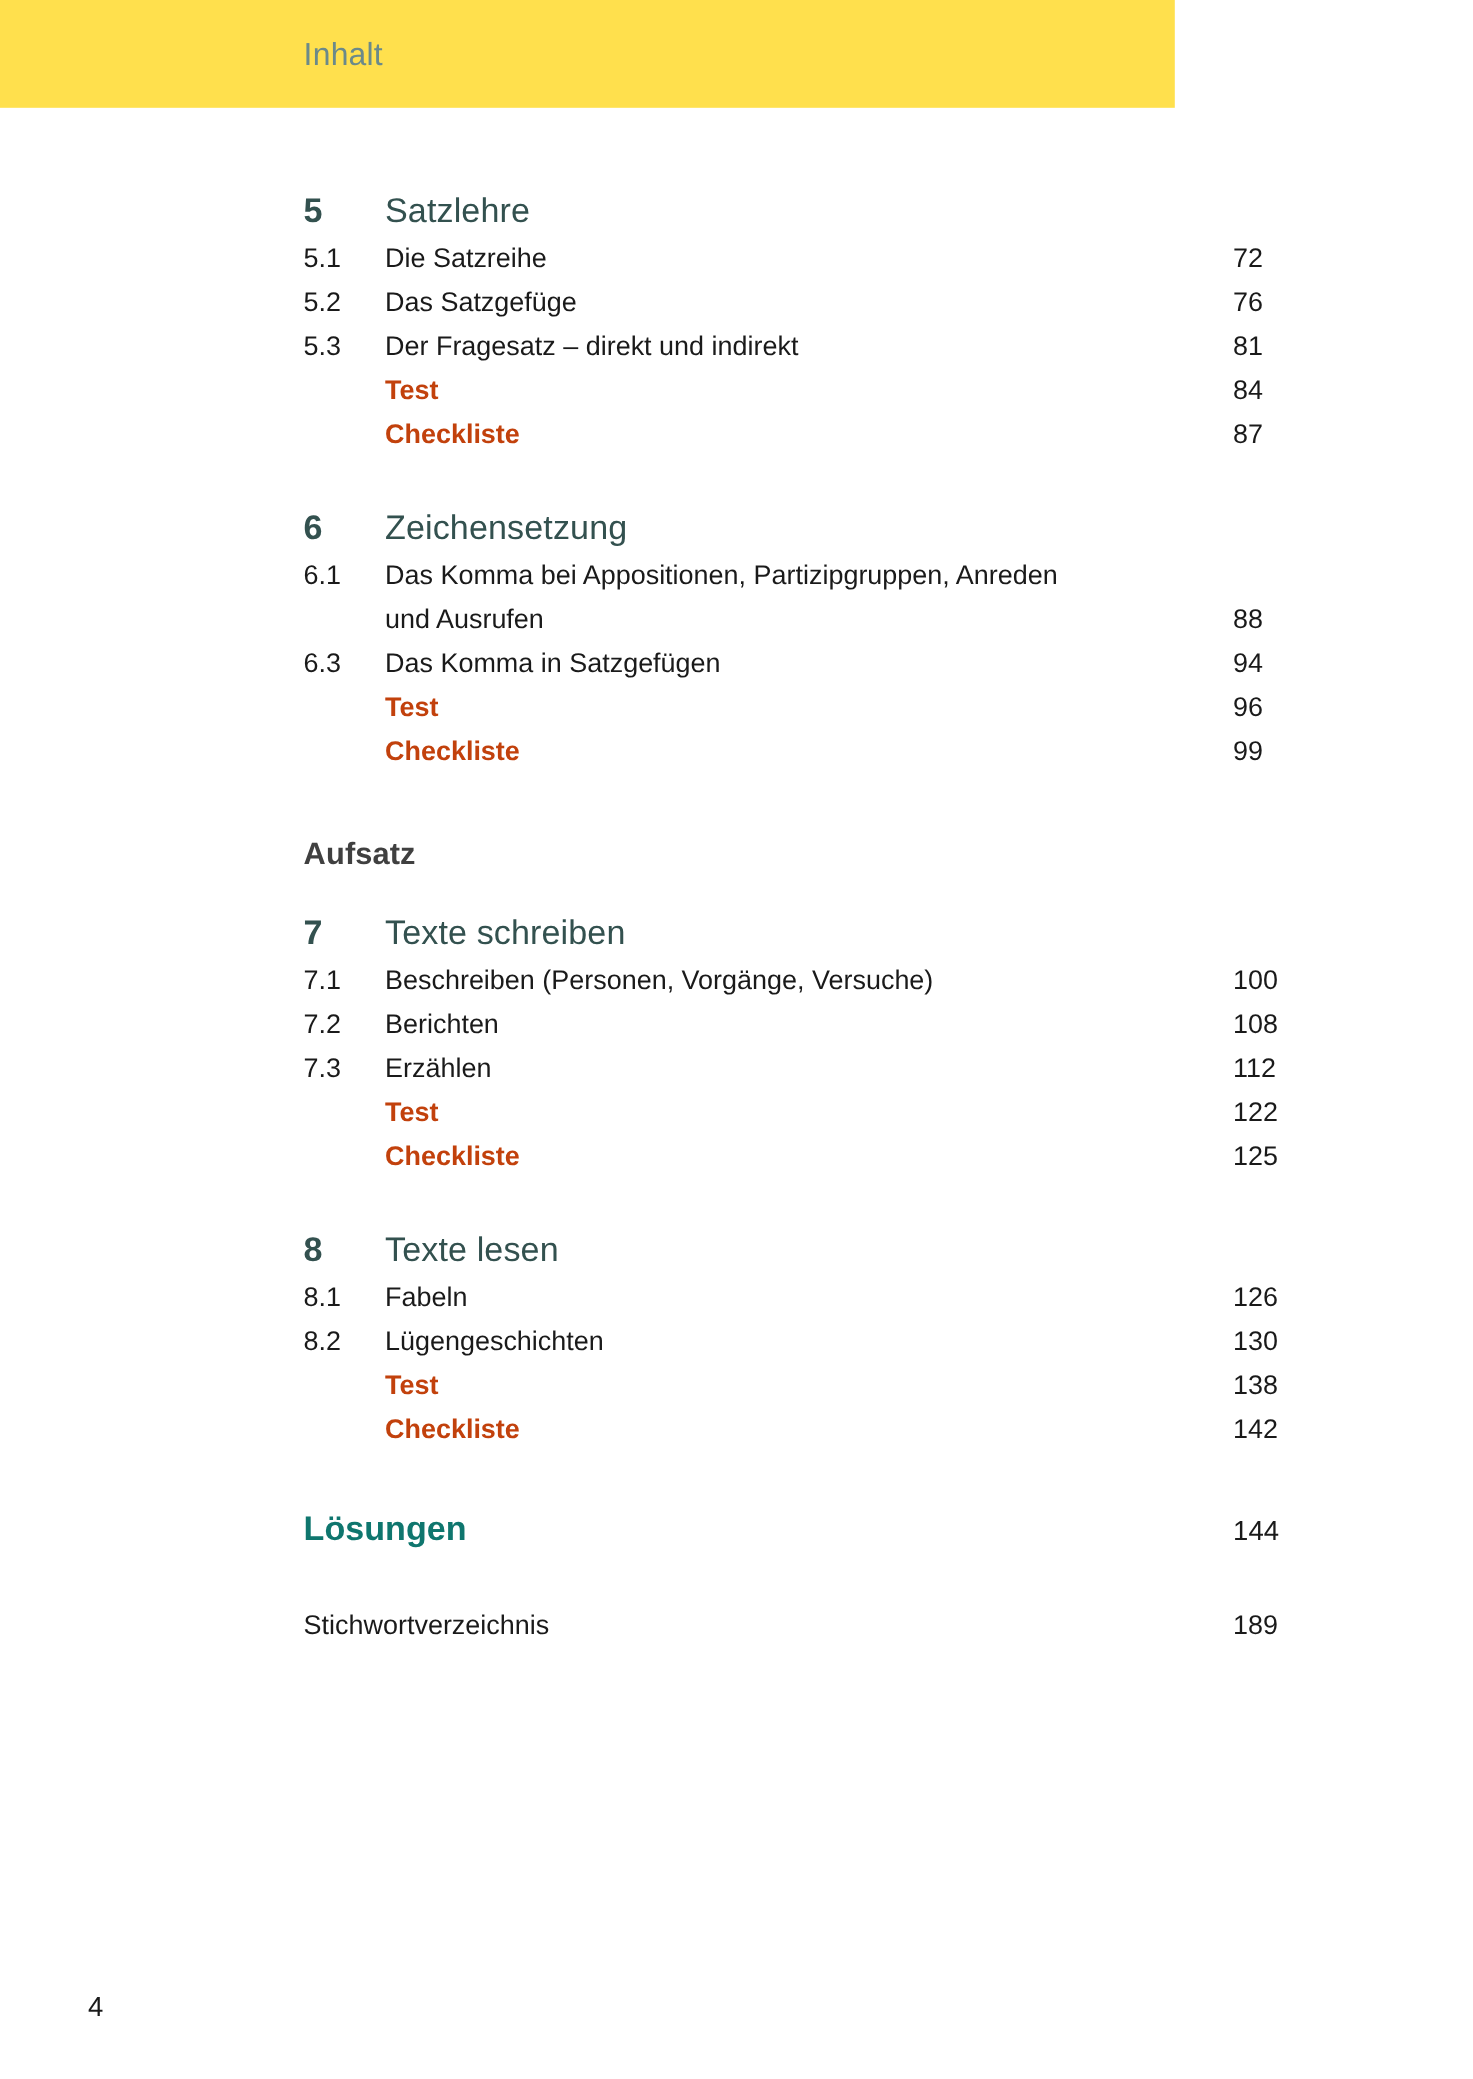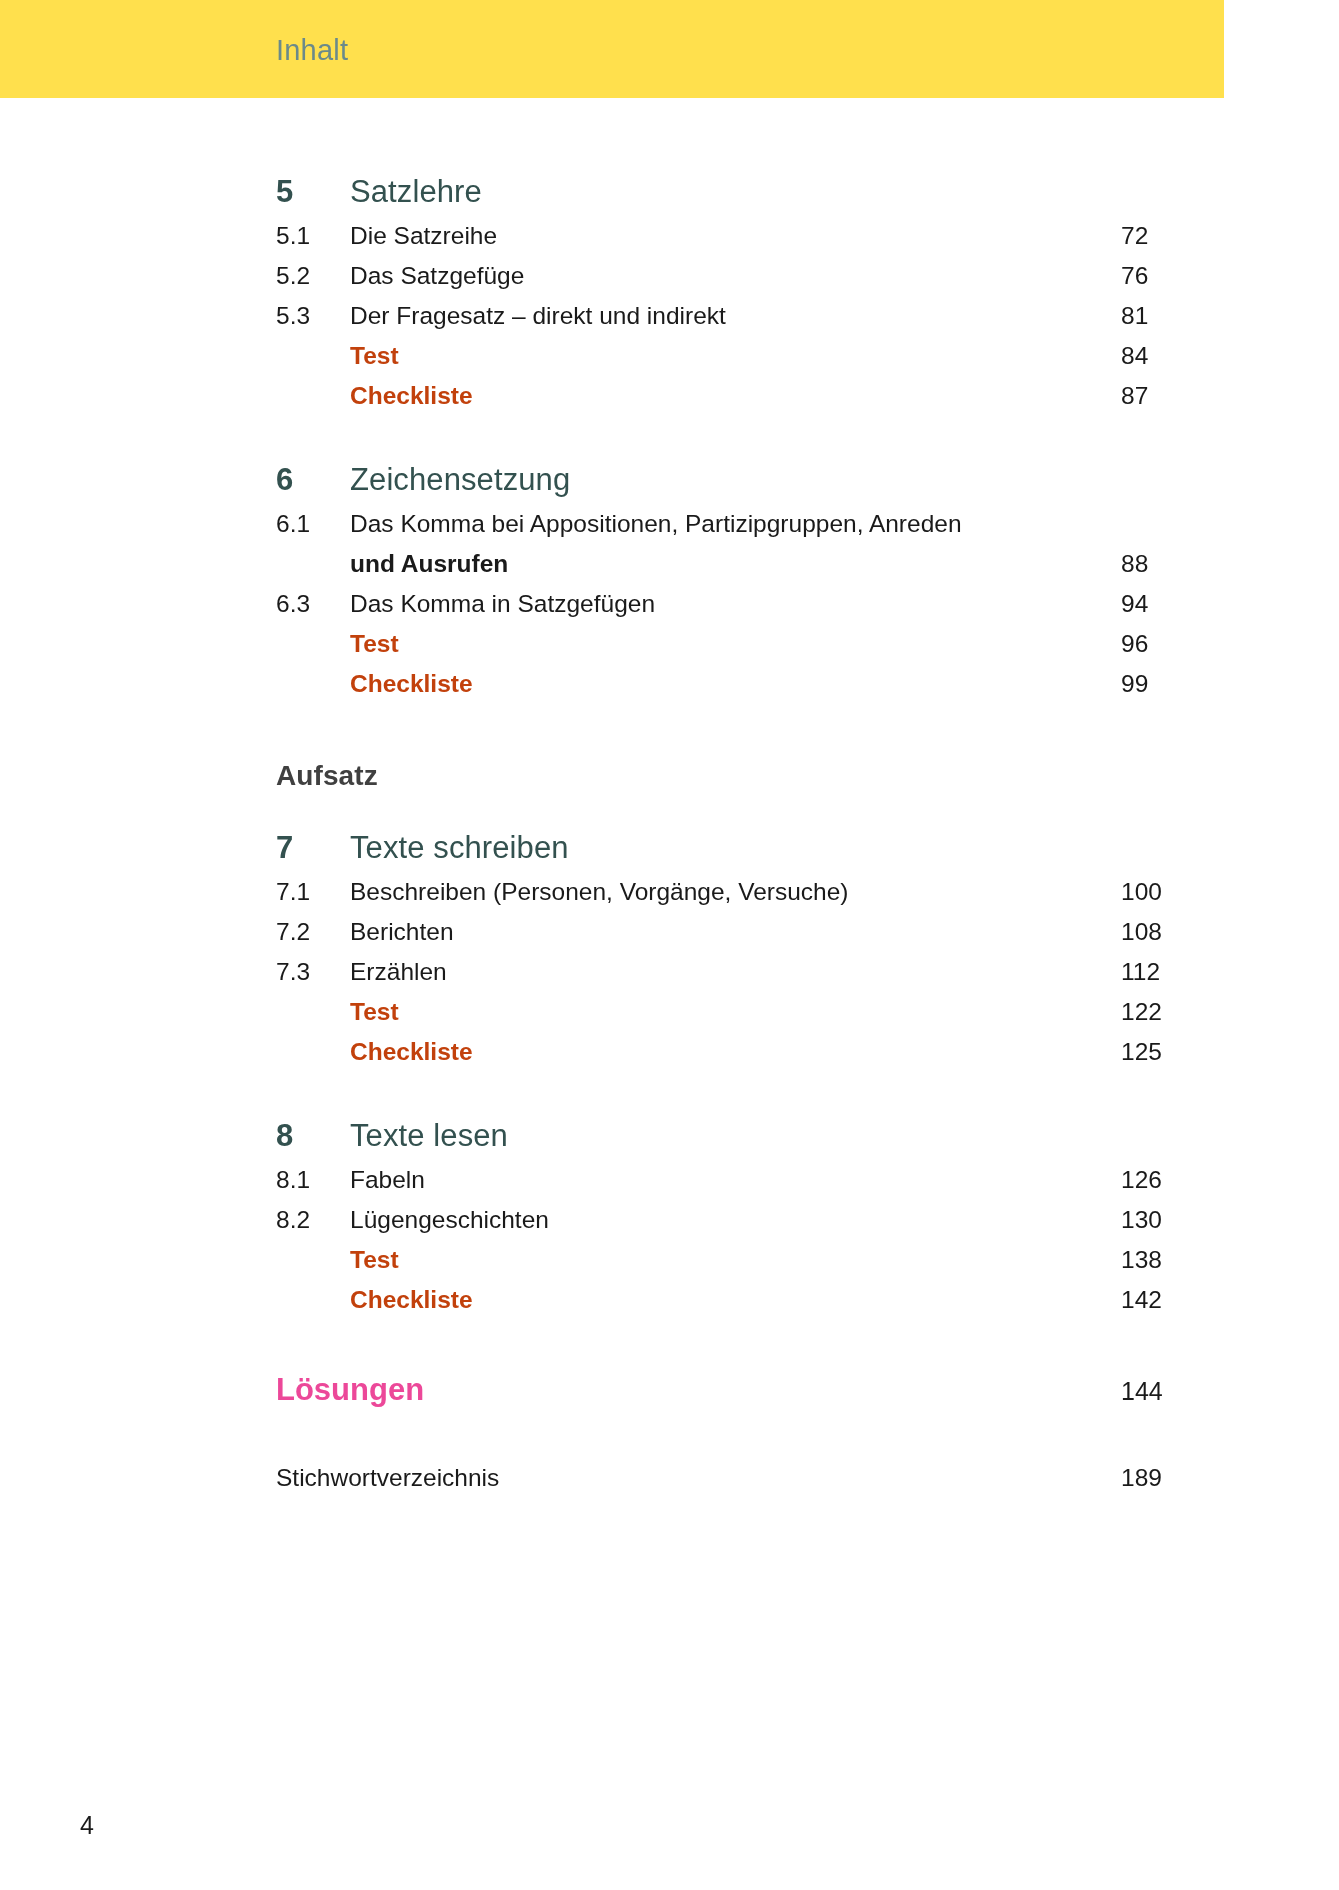--- a/index.html
+++ b/index.html
@@ -14,21 +14,21 @@
     position: relative;
     overflow: hidden;
     -webkit-font-smoothing: antialiased;
   }
 
   
   .header-bar {
     position: absolute;
     left: 0;
     top: 0;
-    width: 1224px;
+    width: 1068px;
     height: 98px;
     background: #ffe04d;
   }
   .header-title {
     position: absolute;
     left: 276px;
     top: 34px;
     font-size: 29px;
     font-weight: 400;
     color: #6b8a8a;
@@ -88,21 +88,20 @@
     font-weight: 400;
     line-height: 40px;
   }
   .entry .num,
   .entry .title,
   .entry .page {
     color: #1a1a1a;
   }
   .entry .title .cont {
     display: block;
-    font-weight: bold;
   }
 
   
   .entry.accent .num,
   .entry.accent .title {
     color: #c2410c;
     font-weight: 700;
   }
   .entry.accent .title { font-weight: 700; }
 
@@ -113,21 +112,21 @@
     color: #404040;
     letter-spacing: 0.1px;
   }
 
   
   .backmatter-heading {
     font-size: 31px;
     font-weight: 700;
     color: #33514f;
   }
-  .backmatter-heading .title { color: #ec4899; }
+  .backmatter-heading .title { color: #0f766e; }
   .backmatter-heading .page { color: #1a1a1a; font-weight: 400; font-size: 25px; }
 
   .backmatter-entry {
     font-size: 24.5px;
     font-weight: 400;
     margin-top: 32px;
   }
 
   
   .sp-chapter-gap { height: 46px; }

